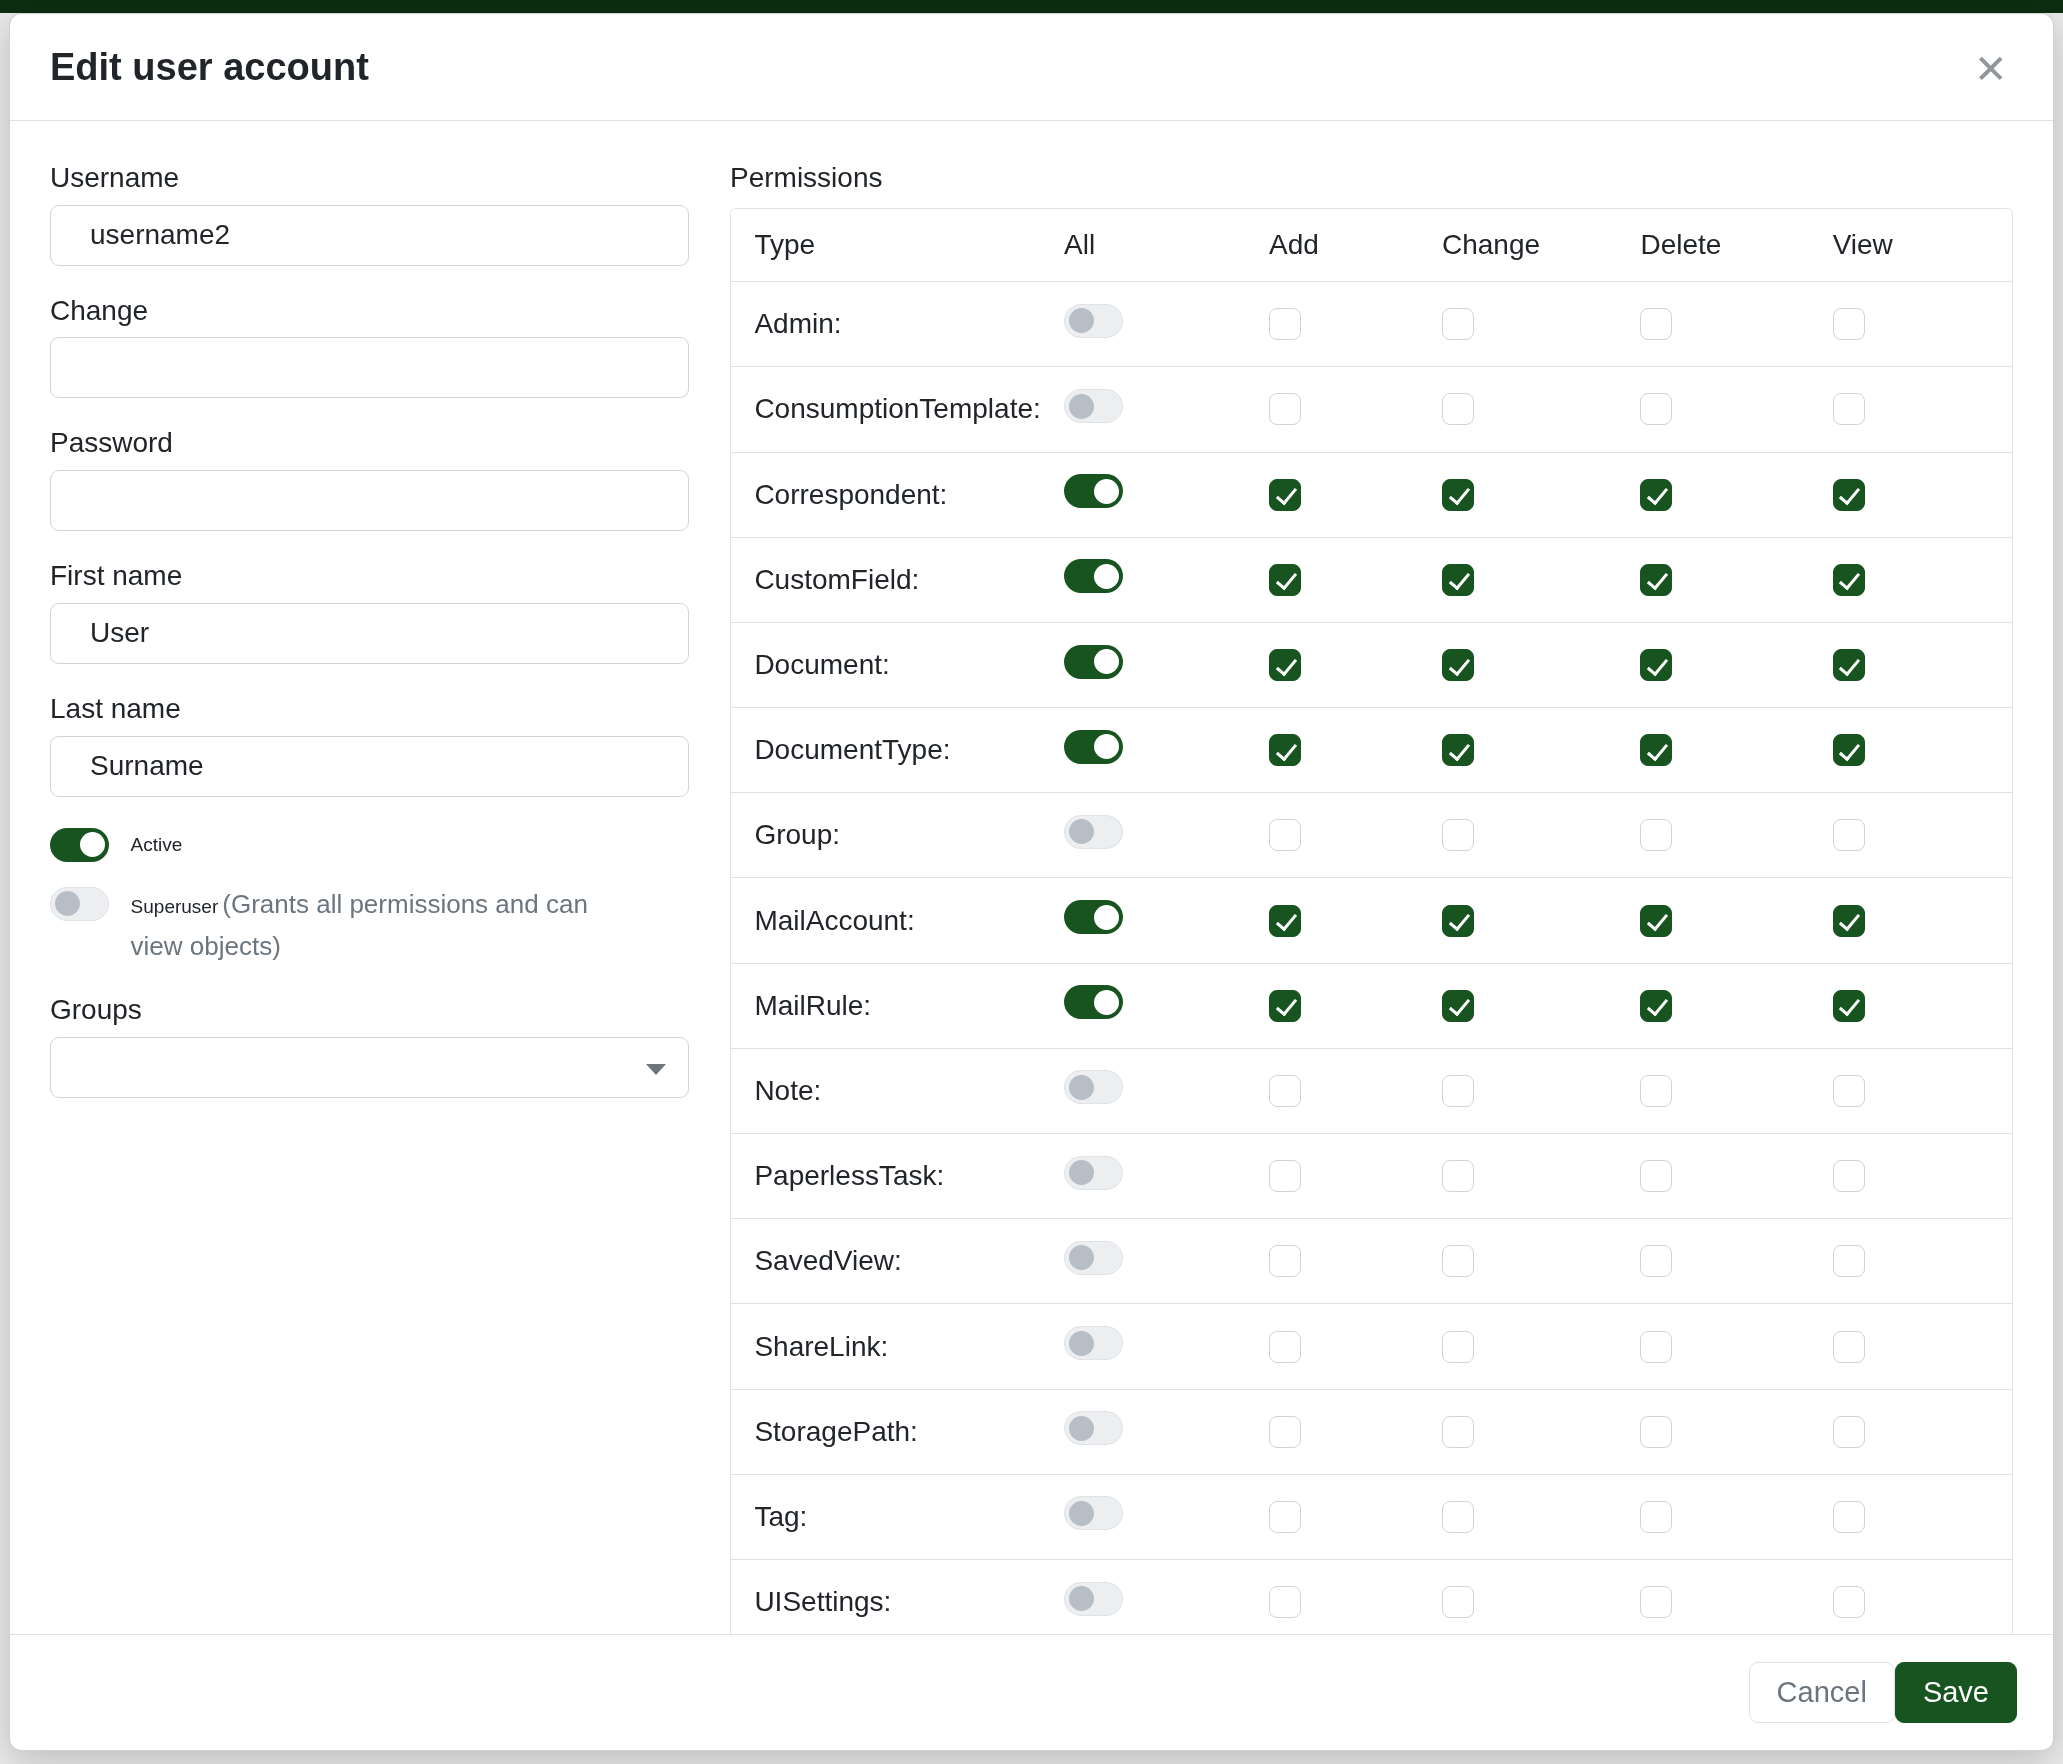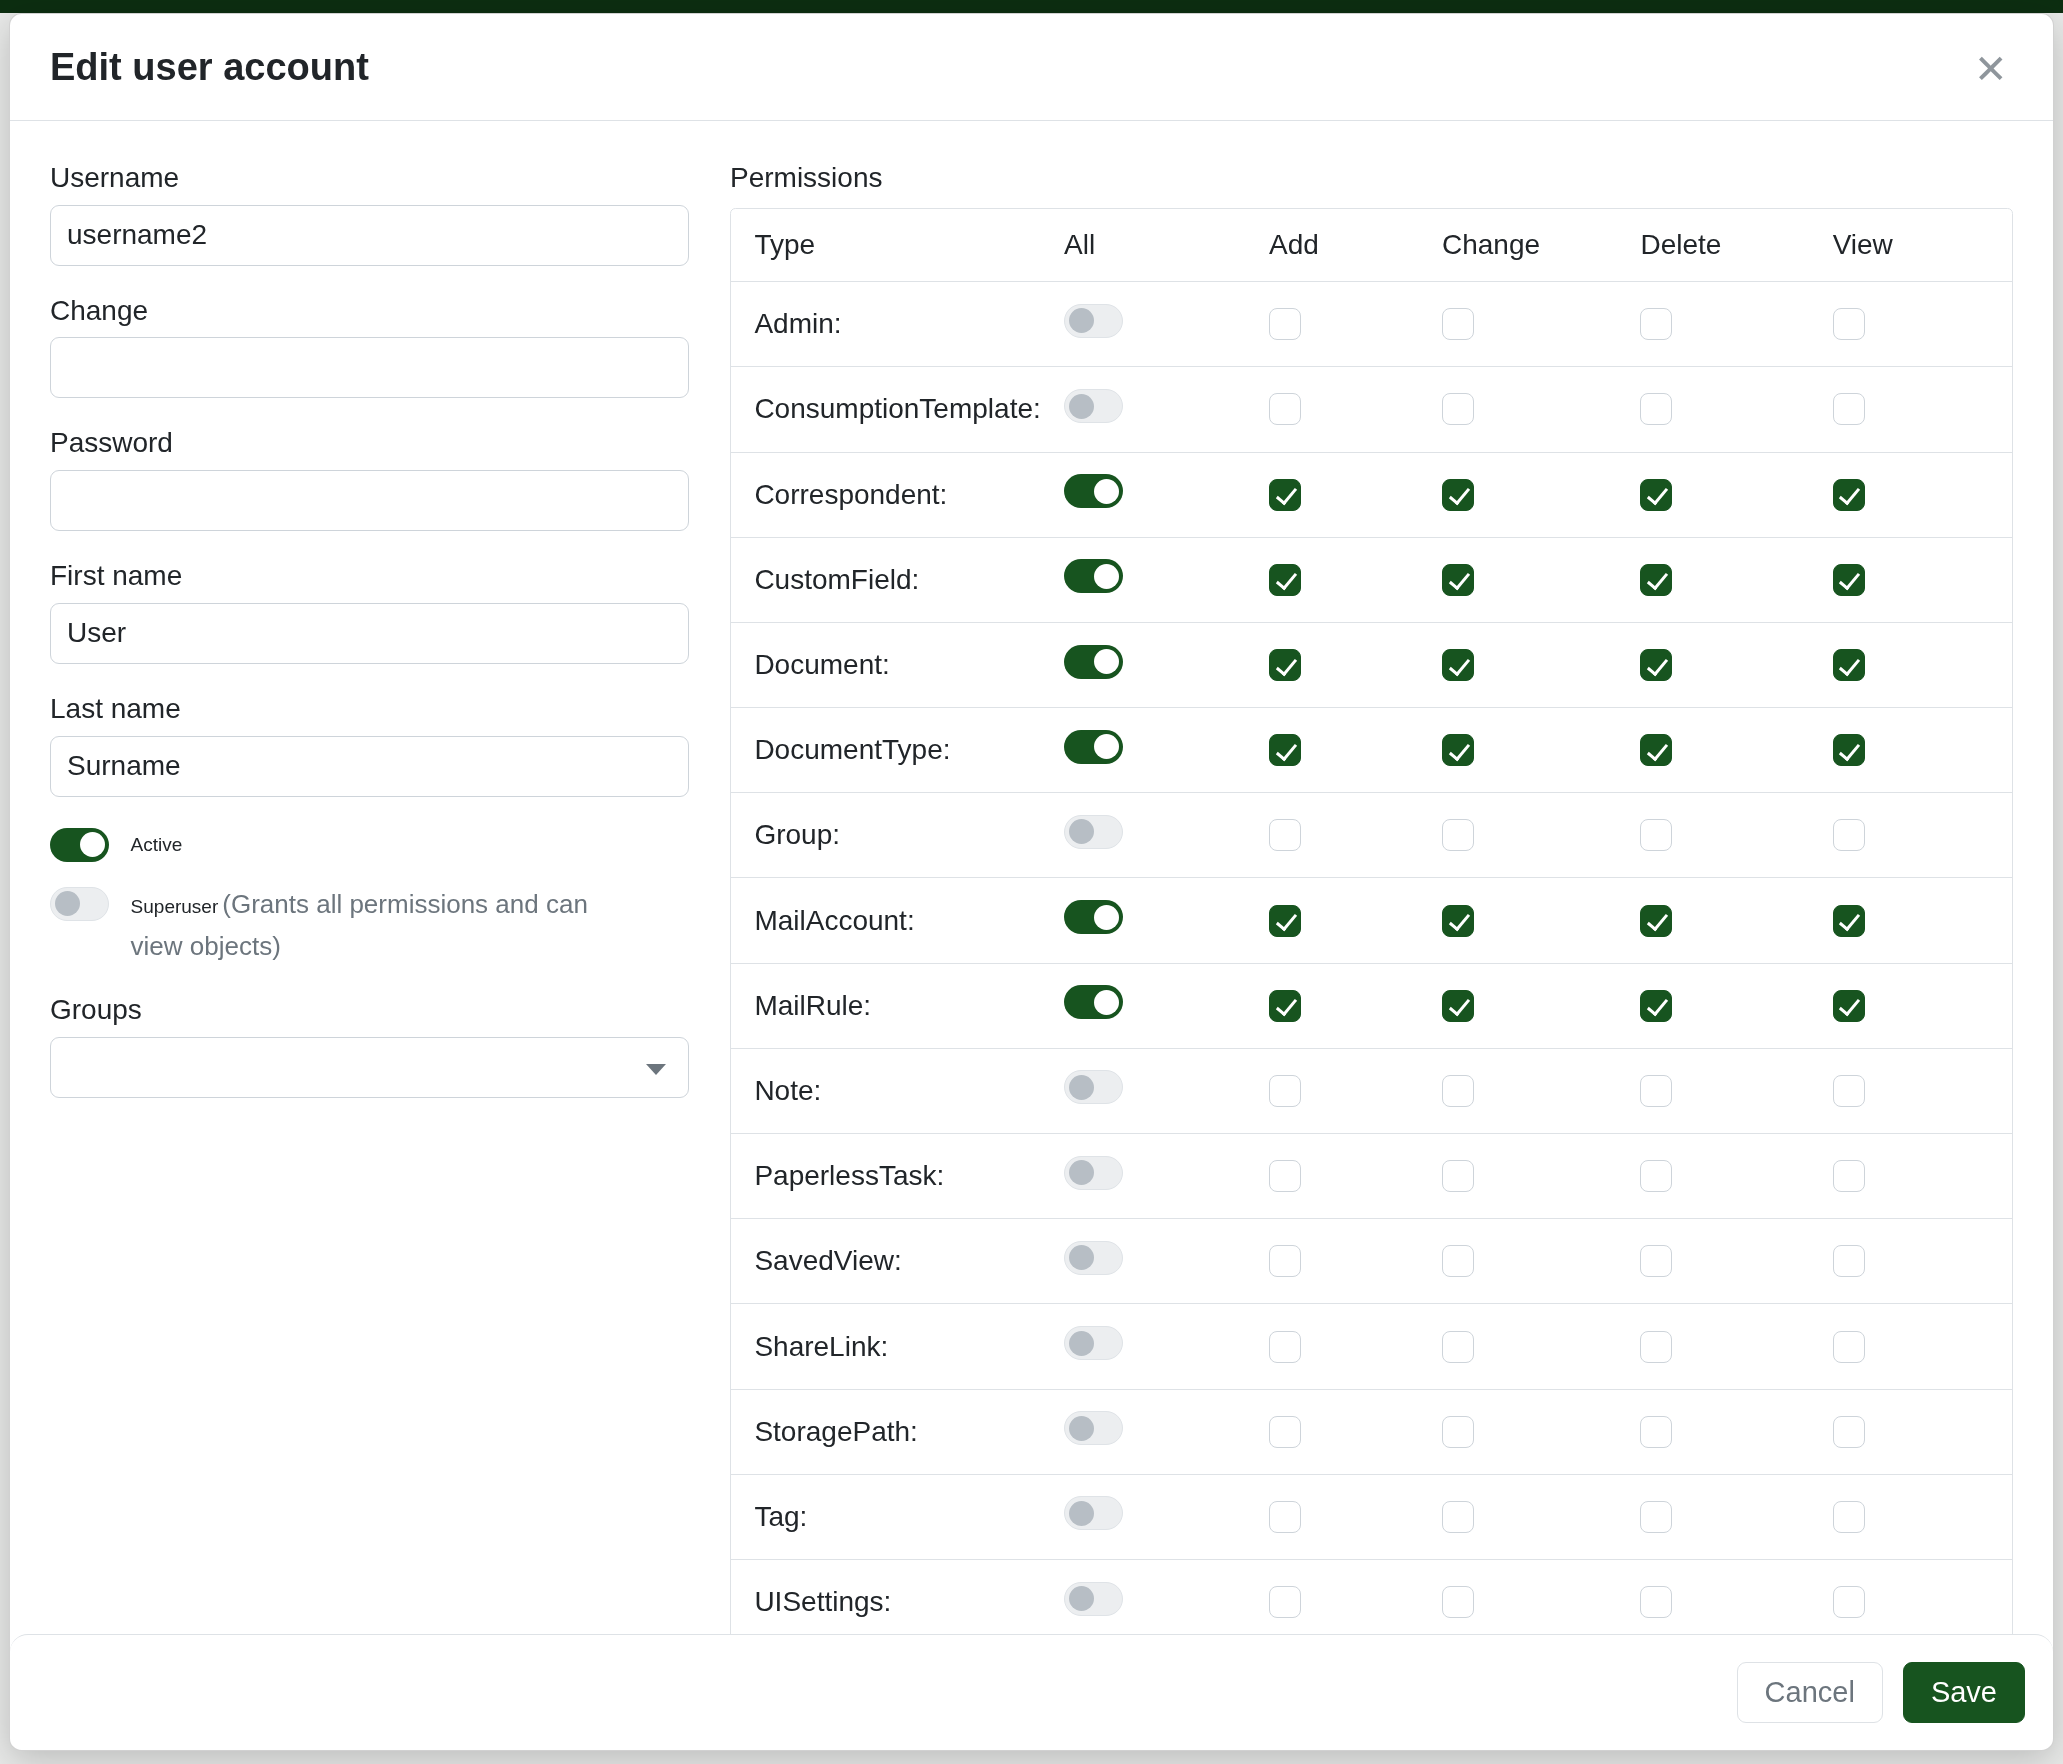--- a/index.html
+++ b/index.html
@@ -42,21 +42,21 @@
     overflow: hidden;
   }
   .left-col { width: 639px; flex: none; }
   .right-col { flex: 1; min-width: 0; }
 
   .field { margin-bottom: 29px; }
   .field-label { display: block; font-size: 28px; color: #212529; margin-bottom: 10.8px; }
   .text-input {
     display: block; width: 100%; height: 61px;
     border: 0.9px solid #ced4da; border-radius: 9px;
-    padding: 0 16px; font-size: 28px; color: #212529;
+    padding: 0 39px; font-size: 28px; color: #212529;
     font-family: inherit; background: #fff; outline: none;
   }
   .select-wrap { position: relative; }
   .select-caret {
     position: absolute; right: 23.4px; top: 27px;
     width: 0; height: 0;
     border-left: 10px solid transparent;
     border-right: 10px solid transparent;
     border-top: 11.7px solid #6c757d;
     pointer-events: none;
@@ -106,22 +106,22 @@
   .checkbox.checked { background: #17541f; border-color: #17541f; }
   .checkbox.checked::after {
     content: ""; position: absolute; left: 10.8px; top: 4.5px;
     width: 8px; height: 17px;
     border: solid #ffffff; border-width: 0 3.6px 3.6px 0;
     transform: rotate(40deg);
   }
 
   .modal-footer {
     border-top: 0.9px solid #dee2e6;
-    padding: 27px 28px;
-    display: flex; justify-content: flex-end; align-items: center; gap: 20px; border-radius: 18px;
+    padding: 27px 36px;
+    display: flex; justify-content: flex-end; align-items: center; 
   }
   .btn {
     height: 61px; border-radius: 9px; padding: 0 27px;
     font-size: 29px; font-family: inherit; cursor: pointer;
   }
   .btn-cancel { background: #fff; color: #6c757d; border: 0.9px solid #dee2e6; }
   .btn-save { background: #17541f; color: #ffffff; border: 0.9px solid #17541f; }
 </style>
 </head>
 <body>

